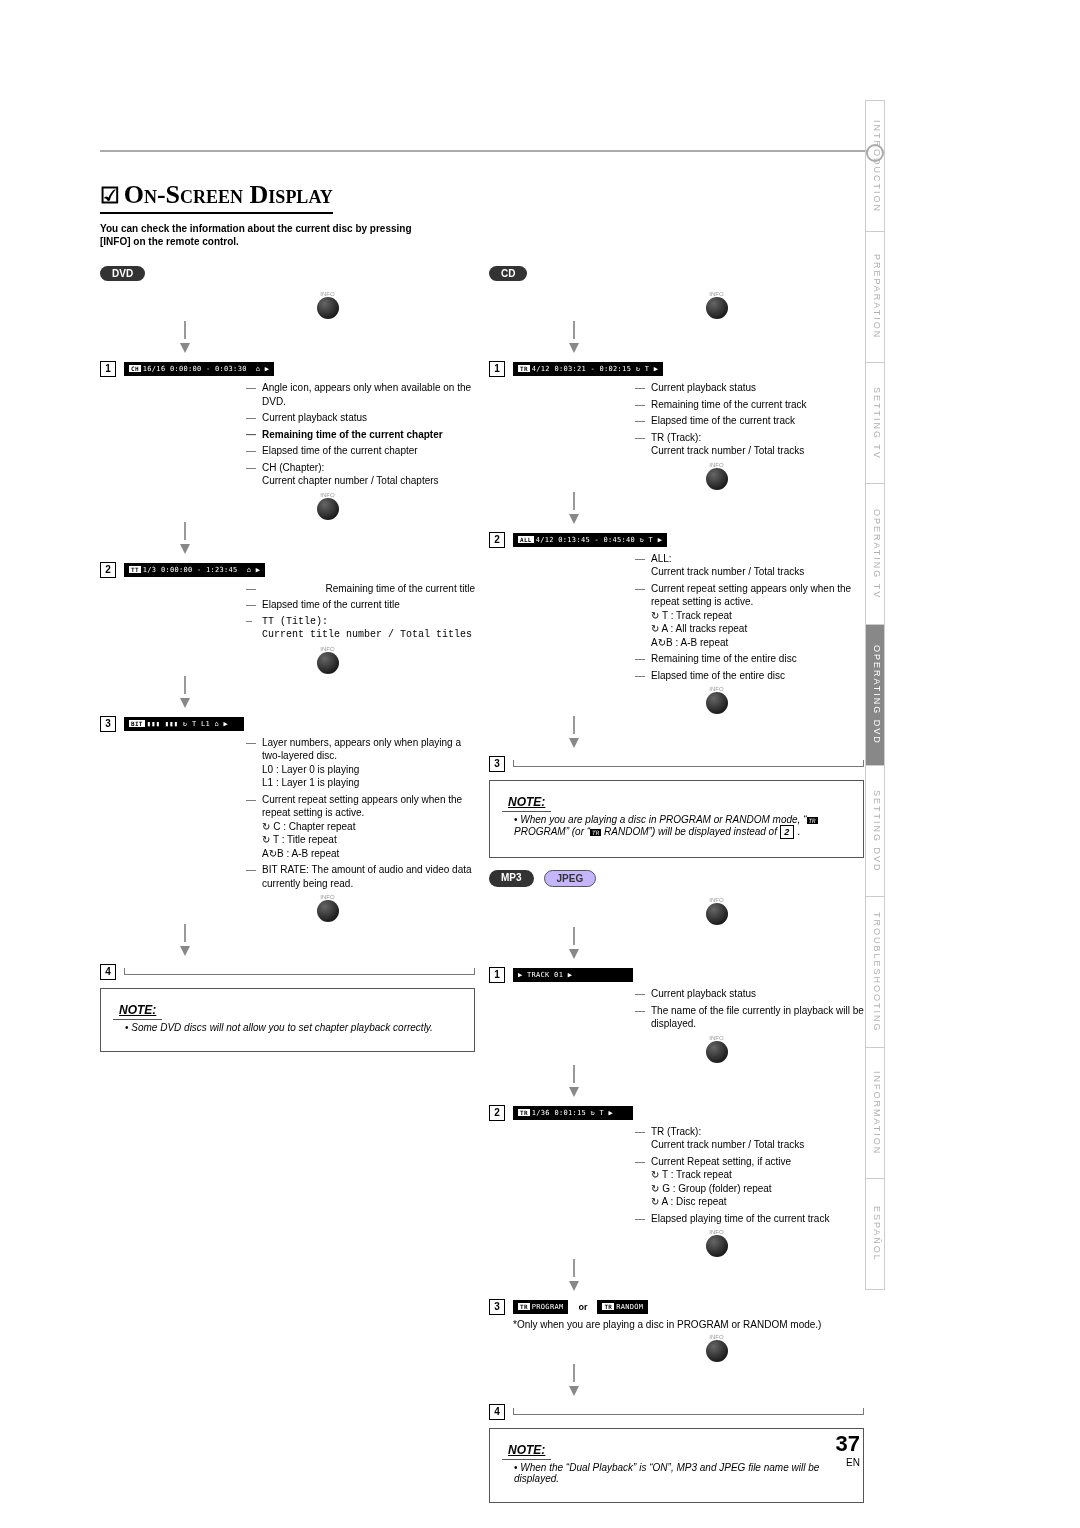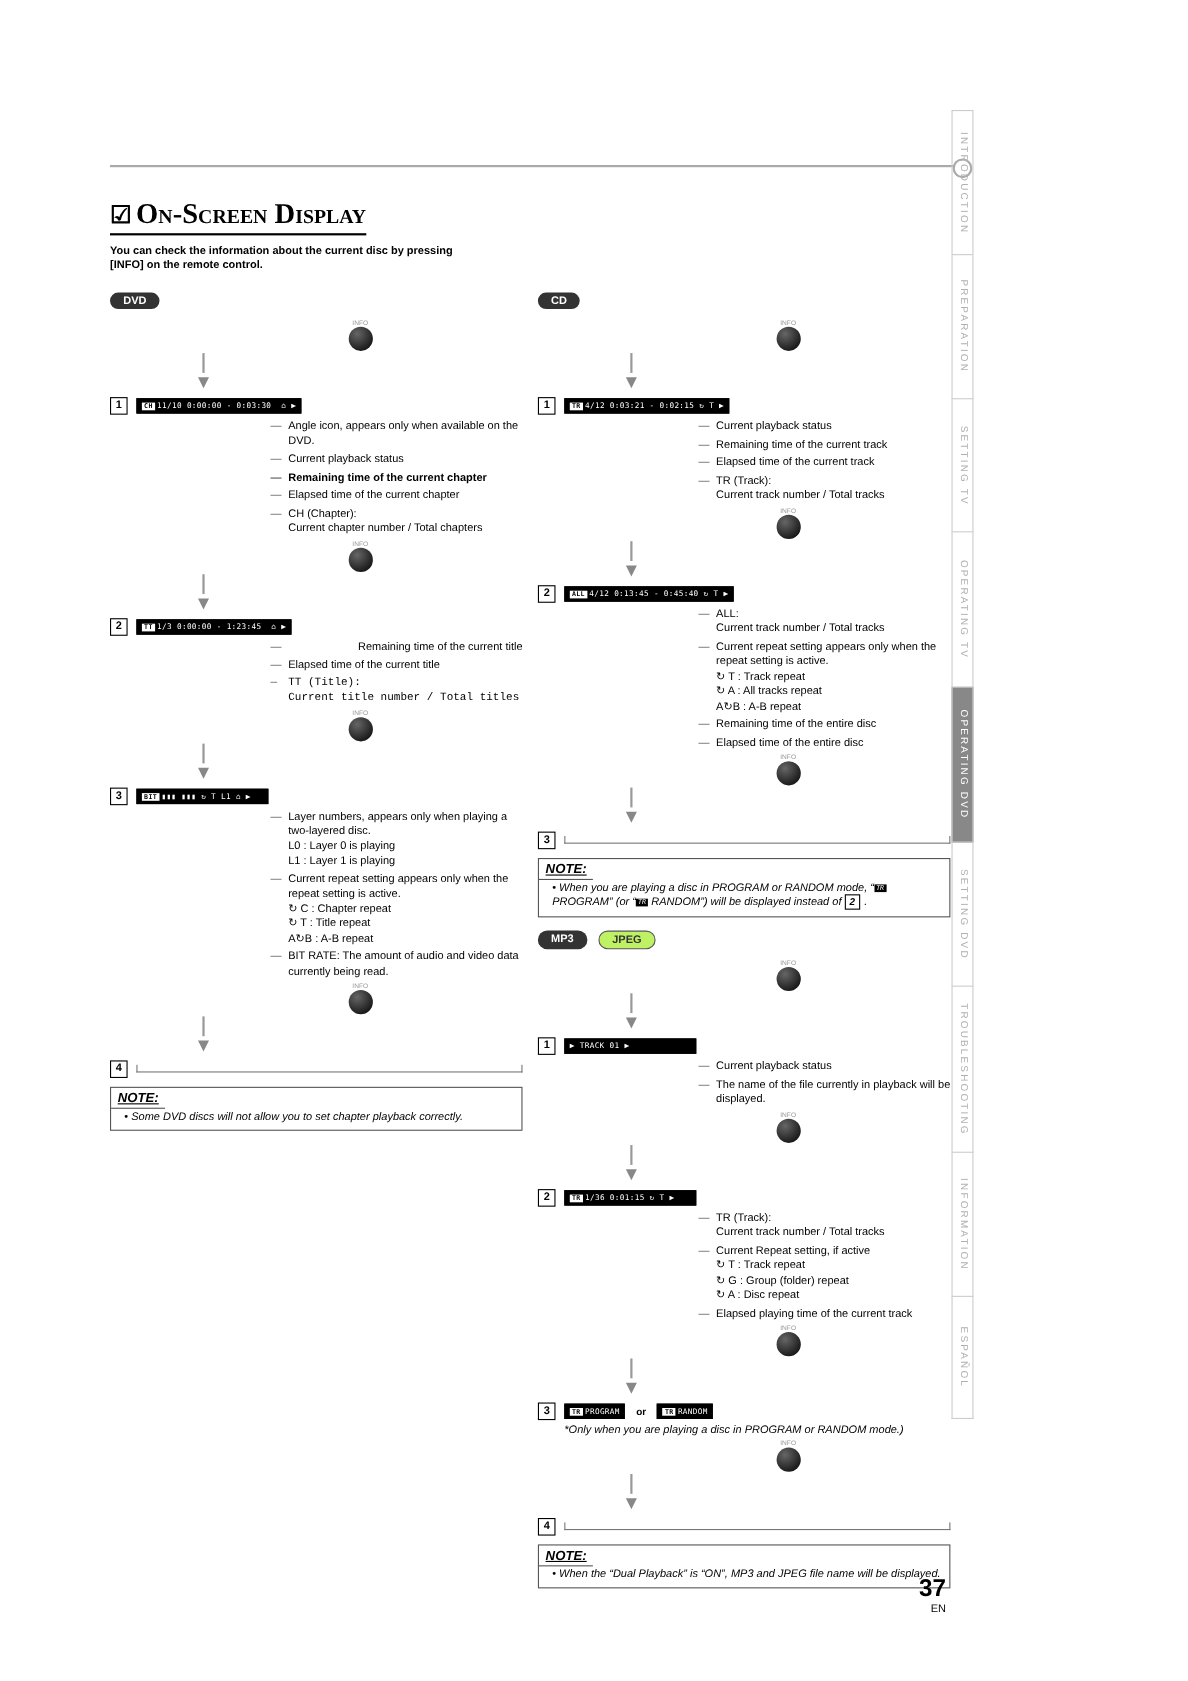--- a/index.html
+++ b/index.html
@@ -89,21 +89,21 @@
     display:inline-block;
     background:#333;
     color:#fff;
     font-size:10px;
     font-weight:bold;
     border-radius:10px;
     padding:2px 12px;
     margin:4px 4px 6px 0;
   }
   .pill.outline{
-    background:#bef264;
+    background:#c4b5fd;
     color:#333;
     border:1px solid #555;
   }
   .sq{
     display:inline-block;
     width:14px;height:14px;
     border:1px solid #000;
     font-size:10px;
     font-weight:bold;
     text-align:center;
@@ -160,21 +160,21 @@
     margin-bottom:3px;
   }
   .callout-list li::before{
     content:"—";
     position:absolute;left:-4px;top:0;color:#555;
   }
   .noteblock{
     border:1px solid #555;
     margin:8px 0;
     font-size:10px;
-    padding:0;
+    padding:12px;
   }
   .noteblock .hdr{
     font-style:italic;
     font-weight:bold;
     font-size:12px;
     padding:2px 6px;
     border-bottom:1px solid #555;
     display:inline-block;
     text-decoration:underline;
   }
@@ -251,21 +251,21 @@
       </div>
       <div class="flow-center">
           <div class="line-down"></div>
           <div class="arrow-down"></div>
         </div>
 
       
       <div class="row-head">
         <span class="sq">1</span>
         <span class="osd wide">
-          <span class="sub">CH</span><span>11/10  0:00:00 - 0:03:30</span>&nbsp;&nbsp;⌂ ▶
+          <span class="sub">CH</span><span>16/16  0:00:00 - 0:03:30</span>&nbsp;&nbsp;⌂ ▶
         </span>
       </div>
       <ul class="callout-list" id="dvd-c1">
           <li style="white-space: pre-line;">Angle icon, appears only when available on the DVD.</li>
           <li style="white-space: pre-line;">Current playback status</li>
           <li style="white-space: pre-line; font-weight: bold;">Remaining time of the current chapter</li>
           <li style="white-space: pre-line;">Elapsed time of the current chapter</li>
           <li style="white-space: pre-line;">CH (Chapter):
 Current chapter number / Total chapters</li>
         </ul>
@@ -474,21 +474,21 @@
           <div class="line-down"></div>
           <div class="arrow-down"></div>
         </div>
 
       <div class="row-head">
         <span class="sq">3</span>
         <span class="osd"><span class="sub">TR</span><span>PROGRAM</span></span>
         <span class="or-txt">or</span>
         <span class="osd"><span class="sub">TR</span><span>RANDOM</span></span>
       </div>
-      <div style="margin-left:24px;font-size:10px;font-style:italic;">*Only when you are playing a disc in PROGRAM or RANDOM mode.)</div>
+      <div style="margin-left:24px;font-size:10px;">*Only when you are playing a disc in PROGRAM or RANDOM mode.)</div>
 
       <div class="info-btn">
         <span class="lbl">INFO</span>
         <span class="dot"></span>
       </div>
       <div class="flow-center">
           <div class="line-down"></div>
           <div class="arrow-down"></div>
         </div>
 

